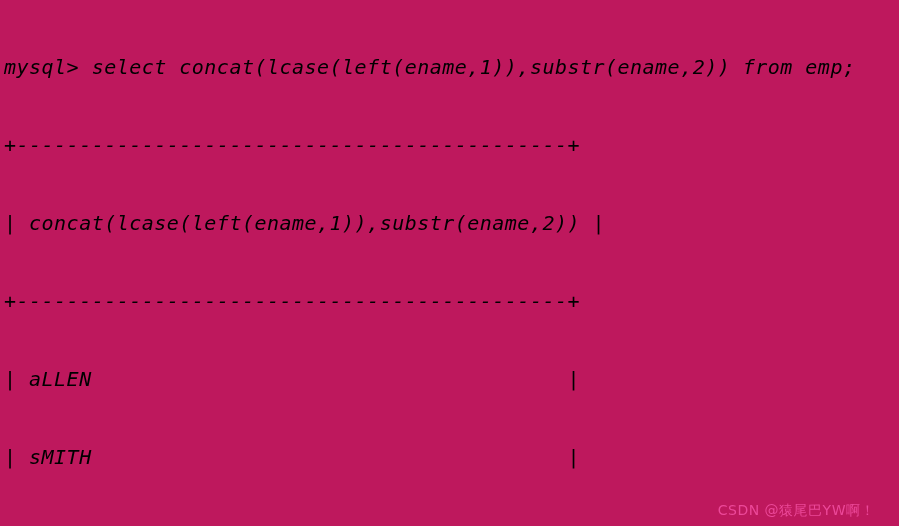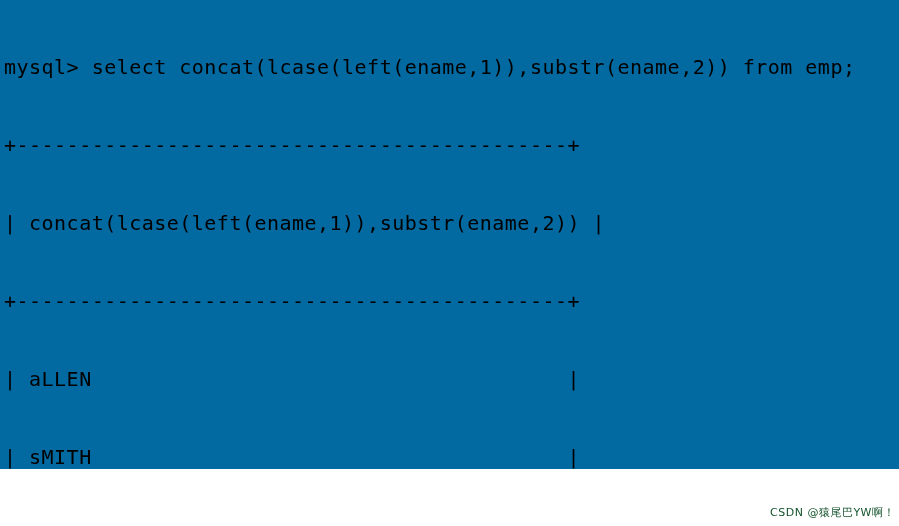--- a/index.html
+++ b/index.html
@@ -12,44 +12,45 @@
     height: 526px;
     position: relative;
     overflow: hidden;
     font-family: "DejaVu Sans Mono", "Liberation Mono", monospace;
   }
   #terminal {
     position: absolute;
     left: 0;
     top: 0;
     width: 899px;
-    height: 469px;
-    background: #0369a1;
+    height: 526px;
+    background: #be185d;
     color: #000000;
     font-family: "DejaVu Sans Mono", "Liberation Mono", monospace;
     font-size: 20px;
     line-height: 26px;
     letter-spacing: 0.48px;
     white-space: pre;
     padding: 2px 0 0 4px;
     box-sizing: border-box;
+    font-style: italic;
   }
   .tline {
     display: block;
     white-space: pre;
     height: 26px;
     font-family: "DejaVu Sans Mono", "Liberation Mono", monospace;
   }
   .watermark {
     position: absolute;
-    right: 4px;
+    right: 24px;
     bottom: 6px;
-    color: #14532d;
+    color: #ec4899;
     font-family: "DejaVu Sans", "Liberation Sans", sans-serif;
-    font-size: 11px;
+    font-size: 14px;
     letter-spacing: 0.5px;
     white-space: pre;
     user-select: none;
   }
 </style>
 </head>
 <body>
 
 <div id="terminal">
   <span class="tline">mysql&gt; select concat(lcase(left(ename,1)),substr(ename,2)) from emp;</span>

